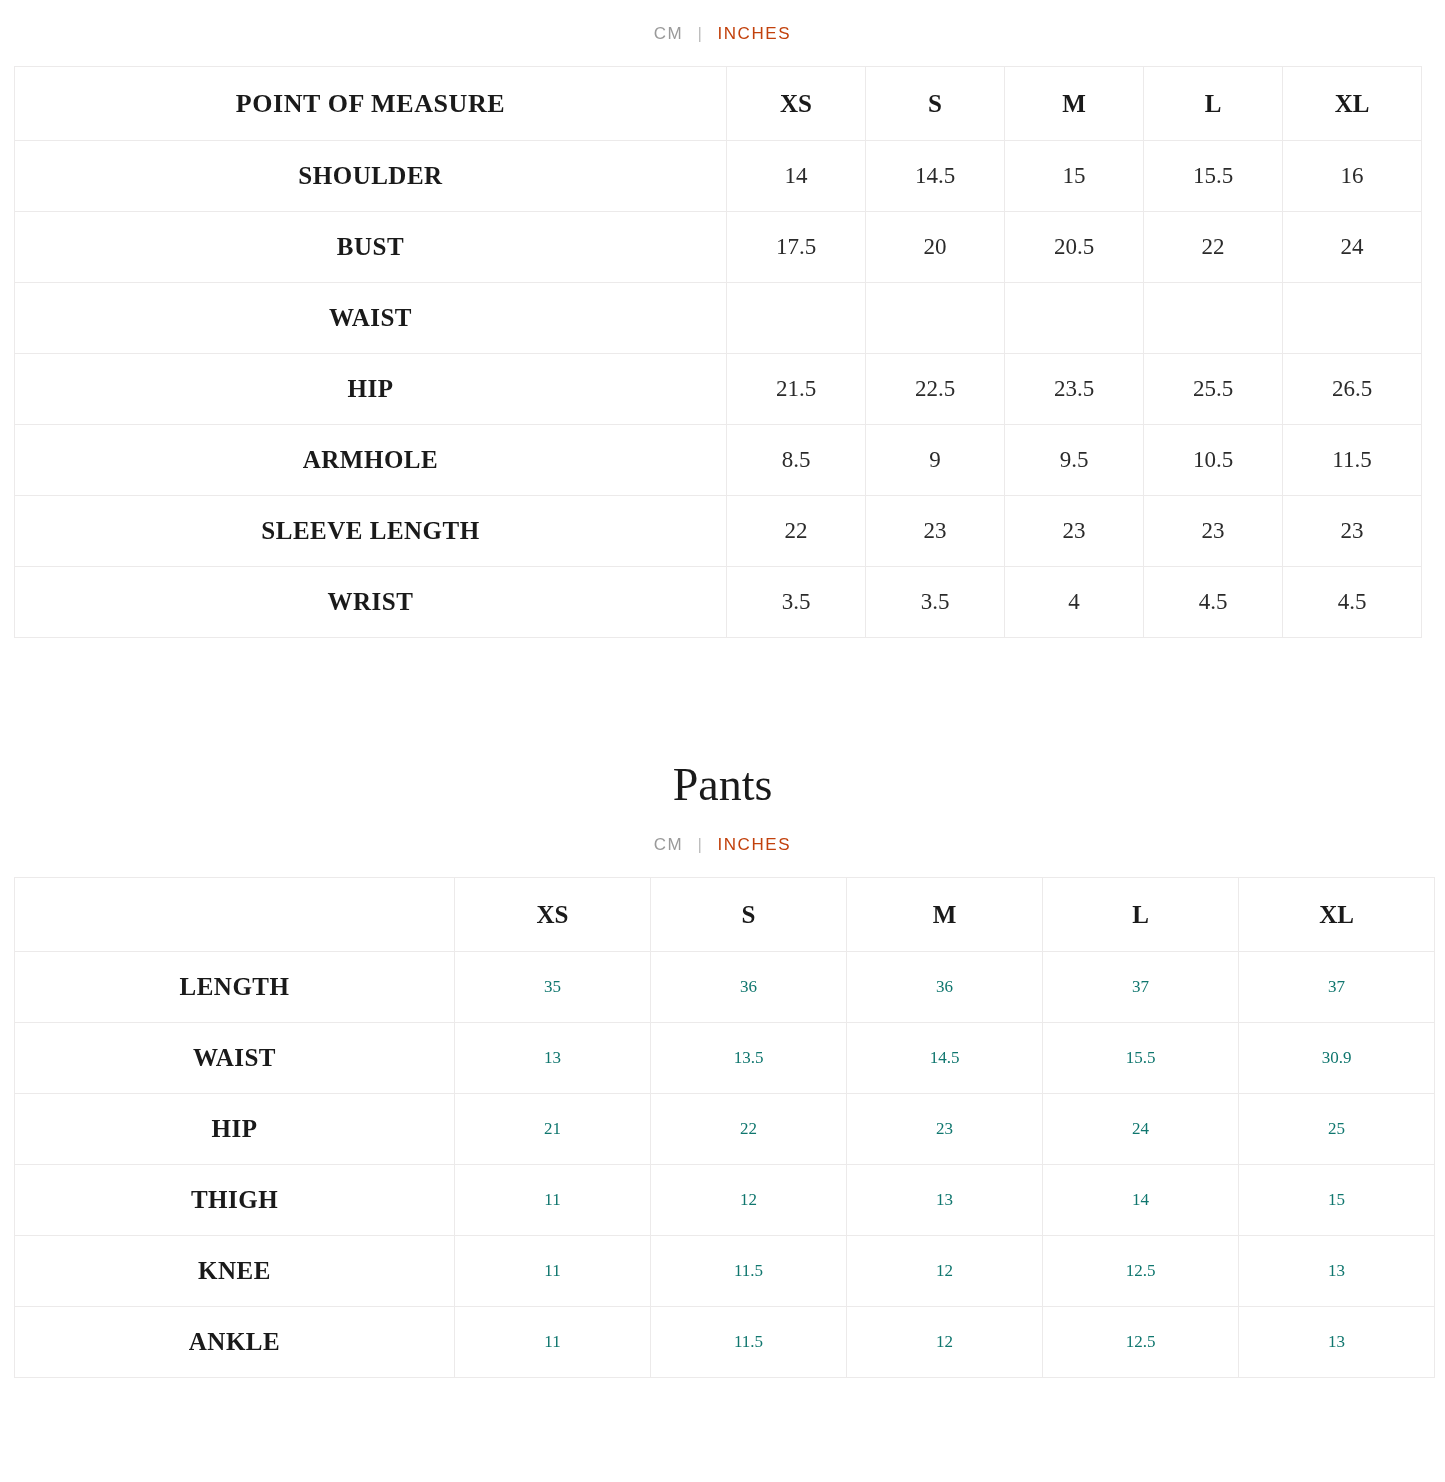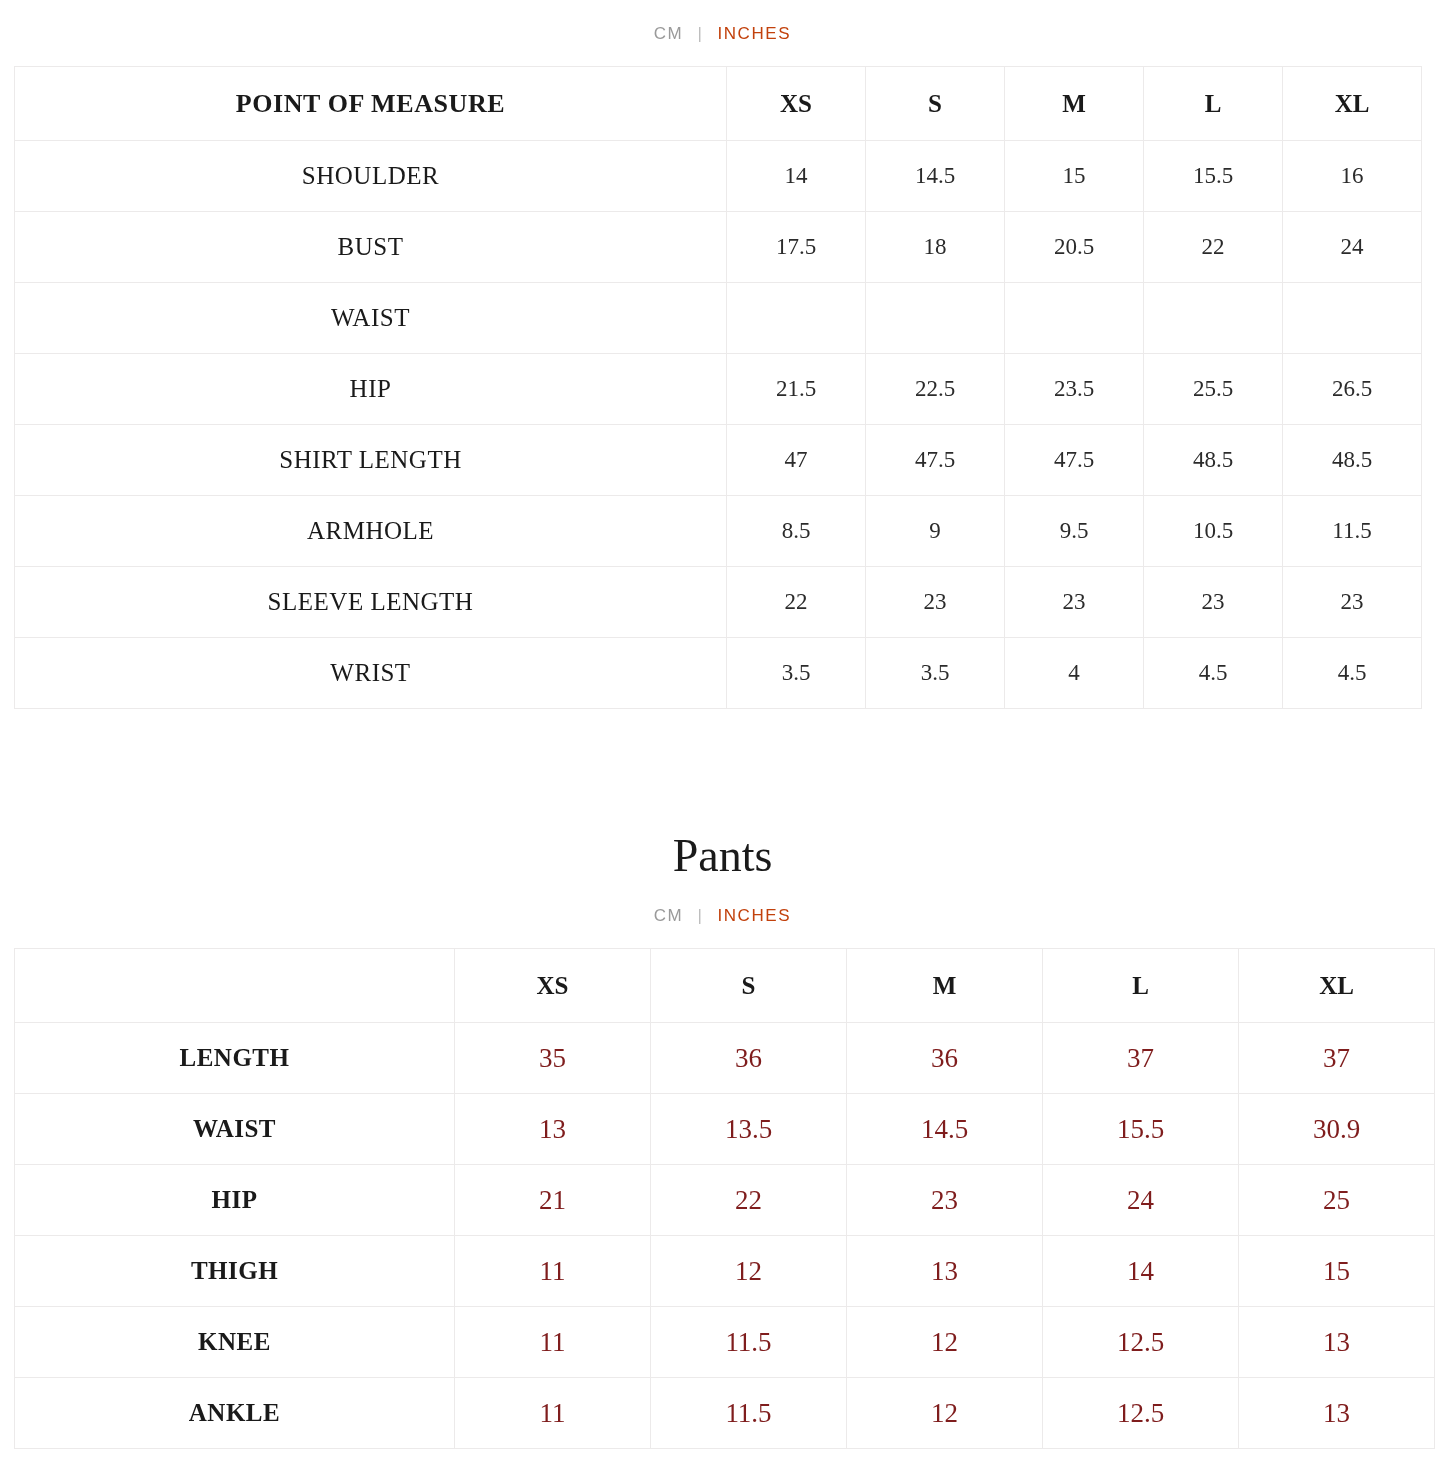--- a/index.html
+++ b/index.html
@@ -69,21 +69,21 @@
     letter-spacing: 0.6px;
     height: 74px;
   }
   .shirt-table th.hdr-size {
     font-size: 25px;
     font-weight: bold;
     height: 74px;
   }
   .shirt-table td.row-label {
     font-size: 25px;
-    font-weight: normal;
+    font-weight: bold;
     letter-spacing: 0.5px;
     height: 71px;
   }
   .shirt-table td.val {
     font-size: 23px;
     color: #2b2b2b;
     height: 71px;
   }
 
   
@@ -107,22 +107,22 @@
     font-weight: bold;
     height: 74px;
   }
   .pants-table td.row-label {
     font-size: 25px;
     font-weight: bold;
     letter-spacing: 0.5px;
     height: 71px;
   }
   .pants-table td.val {
-    font-size: 27px;
-    color: #7f1d1d;
+    font-size: 17px;
+    color: #0f766e;
     height: 71px;
   }
 </style>
 </head>
 <body>
 
 <div class="page">
 
   <div class="unit-toggle">
     <span class="unit-cm">CM</span>
@@ -154,21 +154,21 @@
         <td class="row-label">SHOULDER</td>
         <td class="val">14</td>
         <td class="val">14.5</td>
         <td class="val">15</td>
         <td class="val">15.5</td>
         <td class="val">16</td>
       </tr>
       <tr>
         <td class="row-label">BUST</td>
         <td class="val">17.5</td>
-        <td class="val">18</td>
+        <td class="val">20</td>
         <td class="val">20.5</td>
         <td class="val">22</td>
         <td class="val">24</td>
       </tr>
       <tr>
         <td class="row-label">WAIST</td>
         <td class="val"></td>
         <td class="val"></td>
         <td class="val"></td>
         <td class="val"></td>
@@ -176,28 +176,20 @@
       </tr>
       <tr>
         <td class="row-label">HIP</td>
         <td class="val">21.5</td>
         <td class="val">22.5</td>
         <td class="val">23.5</td>
         <td class="val">25.5</td>
         <td class="val">26.5</td>
       </tr>
       <tr>
-        <td class="row-label">SHIRT LENGTH</td>
-        <td class="val">47</td>
-        <td class="val">47.5</td>
-        <td class="val">47.5</td>
-        <td class="val">48.5</td>
-        <td class="val">48.5</td>
-      </tr>
-      <tr>
         <td class="row-label">ARMHOLE</td>
         <td class="val">8.5</td>
         <td class="val">9</td>
         <td class="val">9.5</td>
         <td class="val">10.5</td>
         <td class="val">11.5</td>
       </tr>
       <tr>
         <td class="row-label">SLEEVE LENGTH</td>
         <td class="val">22</td>

